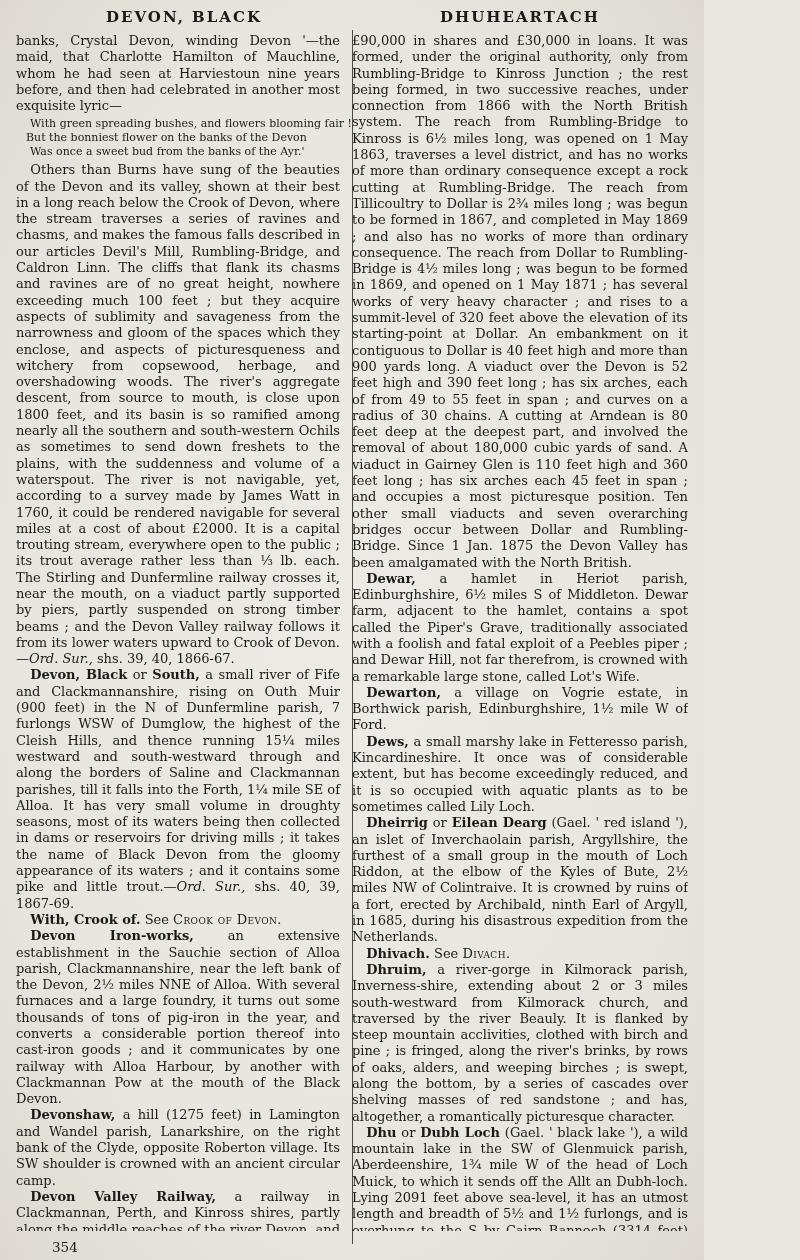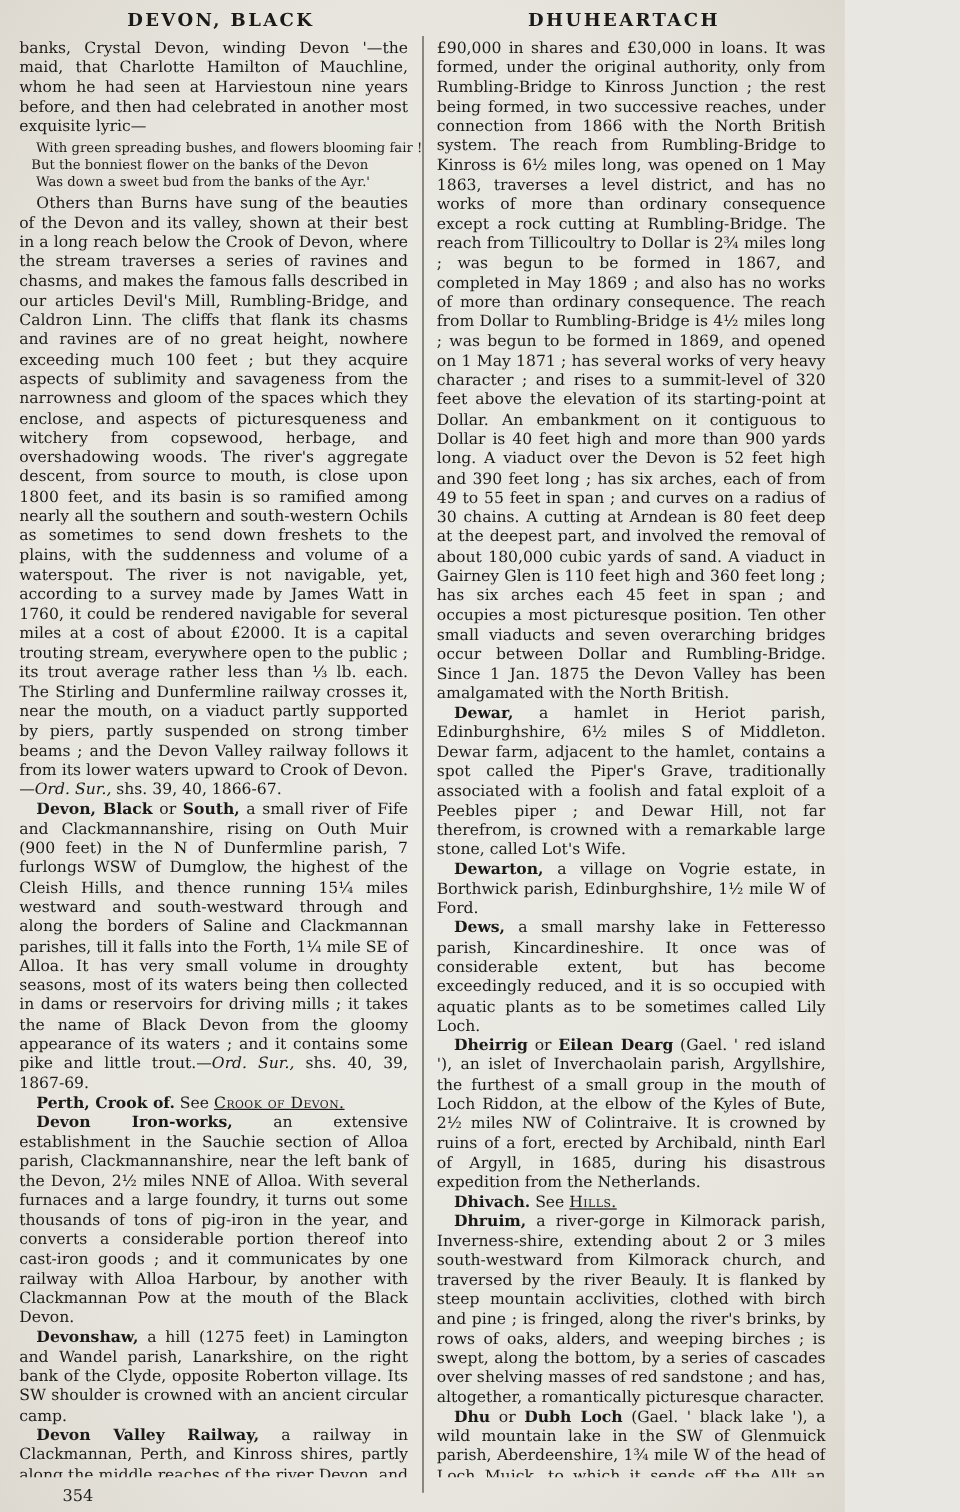--- a/index.html
+++ b/index.html
@@ -33,32 +33,32 @@
   }
   .col {
     box-sizing: border-box;
     width: 50%;
     overflow: hidden;
     text-align: justify;
     font-size: 13px;
     line-height: 16.3px;
   }
   .col-left  { padding-right: 12px; }
-  .col-right { padding-left: 12px; }
+  .col-right { }
   .divider {
     position: absolute;
     left: 50%; top: 30px; bottom: 16px;
     width: 1px;
     background: #4d4840;
   }
   .para { margin: 0; text-indent: 1.1em; }
   .para.no-indent { text-indent: 0; }
   .seg-b  { font-weight: bold; }
   .seg-i  { font-style: italic; }
-  .seg-sc { font-variant: small-caps; letter-spacing: 0.4px; text-decoration: underline; }
+  .seg-sc { font-variant: small-caps; letter-spacing: 0.4px; }
   .poem {
     font-size: 11px;
     line-height: 13.6px;
     margin: 3px 0 4px 10px;
     text-align: left;
   }
   .poem-line { white-space: nowrap; }
   .poem-ind  { margin-left: 4px; }
   .page-number {
     position: absolute;
@@ -77,36 +77,36 @@
   </div>
 
   <div class="divider" style="background: rgb(77, 72, 64);"></div>
 
   <div class="columns">
     <div class="col col-left">
         <p class="para no-indent"><span>banks, Crystal Devon, winding Devon '—the maid, that Charlotte Hamilton of Mauchline, whom he had seen at Harviestoun nine years before, and then had celebrated in another most exquisite lyric—</span></p>
         <div class="poem">
           <div class="poem-line poem-ind">With green spreading bushes, and flowers blooming fair !</div>
           <div class="poem-line">But the bonniest flower on the banks of the Devon</div>
-          <div class="poem-line poem-ind">Was down a sweet bud from the banks of the Ayr.'</div>
+          <div class="poem-line poem-ind">Was once a sweet bud from the banks of the Ayr.'</div>
         </div>
         <p class="para"><span>Others than Burns have sung of the beauties of the Devon and its valley, shown at their best in a long reach below the Crook of Devon, where the stream traverses a series of ravines and chasms, and makes the famous falls described in our articles Devil's Mill, Rumbling-Bridge, and Caldron Linn.  The cliffs that flank its chasms and ravines are of no great height, nowhere exceeding much 100 feet ; but they acquire aspects of sublimity and savageness from the narrowness and gloom of the spaces which they enclose, and aspects of picturesqueness and witchery from copsewood, herbage, and overshadowing woods.  The river's aggregate descent, from source to mouth, is close upon 1800 feet, and its basin is so ramified among nearly all the southern and south-western Ochils as sometimes to send down freshets to the plains, with the suddenness and volume of a waterspout.  The river is not navigable, yet, according to a survey made by James Watt in 1760, it could be rendered navigable for several miles at a cost of about £2000.  It is a capital trouting stream, everywhere open to the public ; its trout average rather less than ⅓ lb. each.  The Stirling and Dunfermline railway crosses it, near the mouth, on a viaduct partly supported by piers, partly suspended on strong timber beams ; and the Devon Valley railway follows it from its lower waters upward to Crook of Devon.—</span><span class="seg-i">Ord. Sur.,</span><span> shs. 39, 40, 1866-67.</span></p>
         <p class="para"><span class="seg-b">Devon, Black</span><span> or </span><span class="seg-b">South,</span><span> a small river of Fife and Clackmannanshire, rising on Outh Muir (900 feet) in the N of Dunfermline parish, 7 furlongs WSW of Dumglow, the highest of the Cleish Hills, and thence running 15¼ miles westward and south-westward through and along the borders of Saline and Clackmannan parishes, till it falls into the Forth, 1¼ mile SE of Alloa.  It has very small volume in droughty seasons, most of its waters being then collected in dams or reservoirs for driving mills ; it takes the name of Black Devon from the gloomy appearance of its waters ; and it contains some pike and little trout.—</span><span class="seg-i">Ord. Sur.,</span><span> shs. 40, 39, 1867-69.</span></p>
-        <p class="para"><span class="seg-b">Perth, Crook of.</span><span>  See </span><span class="seg-sc">Crook of Devon.</span></p>
+        <p class="para"><span class="seg-b">With, Crook of.</span><span>  See </span><span class="seg-sc">Crook of Devon.</span></p>
         <p class="para"><span class="seg-b">Devon Iron-works,</span><span> an extensive establishment in the Sauchie section of Alloa parish, Clackmannanshire, near the left bank of the Devon, 2½ miles NNE of Alloa.  With several furnaces and a large foundry, it turns out some thousands of tons of pig-iron in the year, and converts a considerable portion thereof into cast-iron goods ; and it communicates by one railway with Alloa Harbour, by another with Clackmannan Pow at the mouth of the Black Devon.</span></p>
         <p class="para"><span class="seg-b">Devonshaw,</span><span> a hill (1275 feet) in Lamington and Wandel parish, Lanarkshire, on the right bank of the Clyde, opposite Roberton village.  Its SW shoulder is crowned with an ancient circular camp.</span></p>
         <p class="para"><span class="seg-b">Devon Valley Railway,</span><span> a railway in Clackmannan, Perth, and Kinross shires, partly along the middle reaches of the river Devon, and thence deriving its distinctive name.  A reach of 3¼ miles north-eastward, from a junction with the Stirling and Dunfermline railway at Alloa to Tillicoultry, is practically a portion of the line, but was opened in 1851, prior to any part of the line proper, as a branch of the Stirling and Dunfermline railway.  The Devon Valley line proper, extending from a junction with that branch at Tillicoultry east-north-eastward to a junction with the Fife and Kinross railway, in the vicinity of Kinross, was originally projected in 1857, and authorised in 1858, on a capital of</span></p>
       </div>
     <div class="col col-right">
         <p class="para no-indent"><span>£90,000 in shares and £30,000 in loans.  It was formed, under the original authority, only from Rumbling-Bridge to Kinross Junction ; the rest being formed, in two successive reaches, under connection from 1866 with the North British system.  The reach from Rumbling-Bridge to Kinross is 6½ miles long, was opened on 1 May 1863, traverses a level district, and has no works of more than ordinary consequence except a rock cutting at Rumbling-Bridge.  The reach from Tillicoultry to Dollar is 2¾ miles long ; was begun to be formed in 1867, and completed in May 1869 ; and also has no works of more than ordinary consequence.  The reach from Dollar to Rumbling-Bridge is 4½ miles long ; was begun to be formed in 1869, and opened on 1 May 1871 ; has several works of very heavy character ; and rises to a summit-level of 320 feet above the elevation of its starting-point at Dollar.  An embankment on it contiguous to Dollar is 40 feet high and more than 900 yards long.  A viaduct over the Devon is 52 feet high and 390 feet long ; has six arches, each of from 49 to 55 feet in span ; and curves on a radius of 30 chains.  A cutting at Arndean is 80 feet deep at the deepest part, and involved the removal of about 180,000 cubic yards of sand.  A viaduct in Gairney Glen is 110 feet high and 360 feet long ; has six arches each 45 feet in span ; and occupies a most picturesque position.  Ten other small viaducts and seven overarching bridges occur between Dollar and Rumbling-Bridge.  Since 1 Jan. 1875 the Devon Valley has been amalgamated with the North British.</span></p>
         <p class="para"><span class="seg-b">Dewar,</span><span> a hamlet in Heriot parish, Edinburghshire, 6½ miles S of Middleton.  Dewar farm, adjacent to the hamlet, contains a spot called the Piper's Grave, traditionally associated with a foolish and fatal exploit of a Peebles piper ; and Dewar Hill, not far therefrom, is crowned with a remarkable large stone, called Lot's Wife.</span></p>
         <p class="para"><span class="seg-b">Dewarton,</span><span> a village on Vogrie estate, in Borthwick parish, Edinburghshire, 1½ mile W of Ford.</span></p>
         <p class="para"><span class="seg-b">Dews,</span><span> a small marshy lake in Fetteresso parish, Kincardineshire.  It once was of considerable extent, but has become exceedingly reduced, and it is so occupied with aquatic plants as to be sometimes called Lily Loch.</span></p>
         <p class="para"><span class="seg-b">Dheirrig</span><span> or </span><span class="seg-b">Eilean Dearg</span><span> (Gael. ' red island '), an islet of Inverchaolain parish, Argyllshire, the furthest of a small group in the mouth of Loch Riddon, at the elbow of the Kyles of Bute, 2½ miles NW of Colintraive.  It is crowned by ruins of a fort, erected by Archibald, ninth Earl of Argyll, in 1685, during his disastrous expedition from the Netherlands.</span></p>
-        <p class="para"><span class="seg-b">Dhivach.</span><span>  See </span><span class="seg-sc">Hills.</span></p>
+        <p class="para"><span class="seg-b">Dhivach.</span><span>  See </span><span class="seg-sc">Divach.</span></p>
         <p class="para"><span class="seg-b">Dhruim,</span><span> a river-gorge in Kilmorack parish, Inverness-shire, extending about 2 or 3 miles south-westward from Kilmorack church, and traversed by the river Beauly.  It is flanked by steep mountain acclivities, clothed with birch and pine ; is fringed, along the river's brinks, by rows of oaks, alders, and weeping birches ; is swept, along the bottom, by a series of cascades over shelving masses of red sandstone ; and has, altogether, a romantically picturesque character.</span></p>
         <p class="para"><span class="seg-b">Dhu</span><span> or </span><span class="seg-b">Dubh Loch</span><span> (Gael. ' black lake '), a wild mountain lake in the SW of Glenmuick parish, Aberdeenshire, 1¾ mile W of the head of Loch Muick, to which it sends off the Allt an Dubh-loch.  Lying 2091 feet above sea-level, it has an utmost length and breadth of 5½ and 1½ furlongs, and is overhung to the S by Cairn Bannoch (3314 feet) and Broad Cairn (3268), which culminate just on the Forfarshire border.  Here, on 16 Sept. 1852, the Queen received confirmation of the death of the Duke of Wellington.—</span><span class="seg-i">Ord. Sur.,</span><span> sh. 65, 1870.</span></p>
         <p class="para"><span class="seg-b">Dhuheartach,</span><span> a rocky basaltic islet of Argyllshire, 15½ miles SW of Iona.  Lying fully exposed to the Atlantic, it is 240 feet long, 130 broad, and 35 high, and was surmounted in 1867-72 by a lighthouse rising 143 feet above high-water level.  The lighthouse is a parabolic frustum, and was built of granite quarried and dressed at Carraid, on the shore of the Sound of Iona, and landed with great difficulty on the rock.  Only 27 days in 1867, 38 days in 1868, 59 days in 1869, and 62 days</span></p>
       </div>
   </div>
 
   <div class="page-number">354</div>
 </div>
 
 </body></html>

